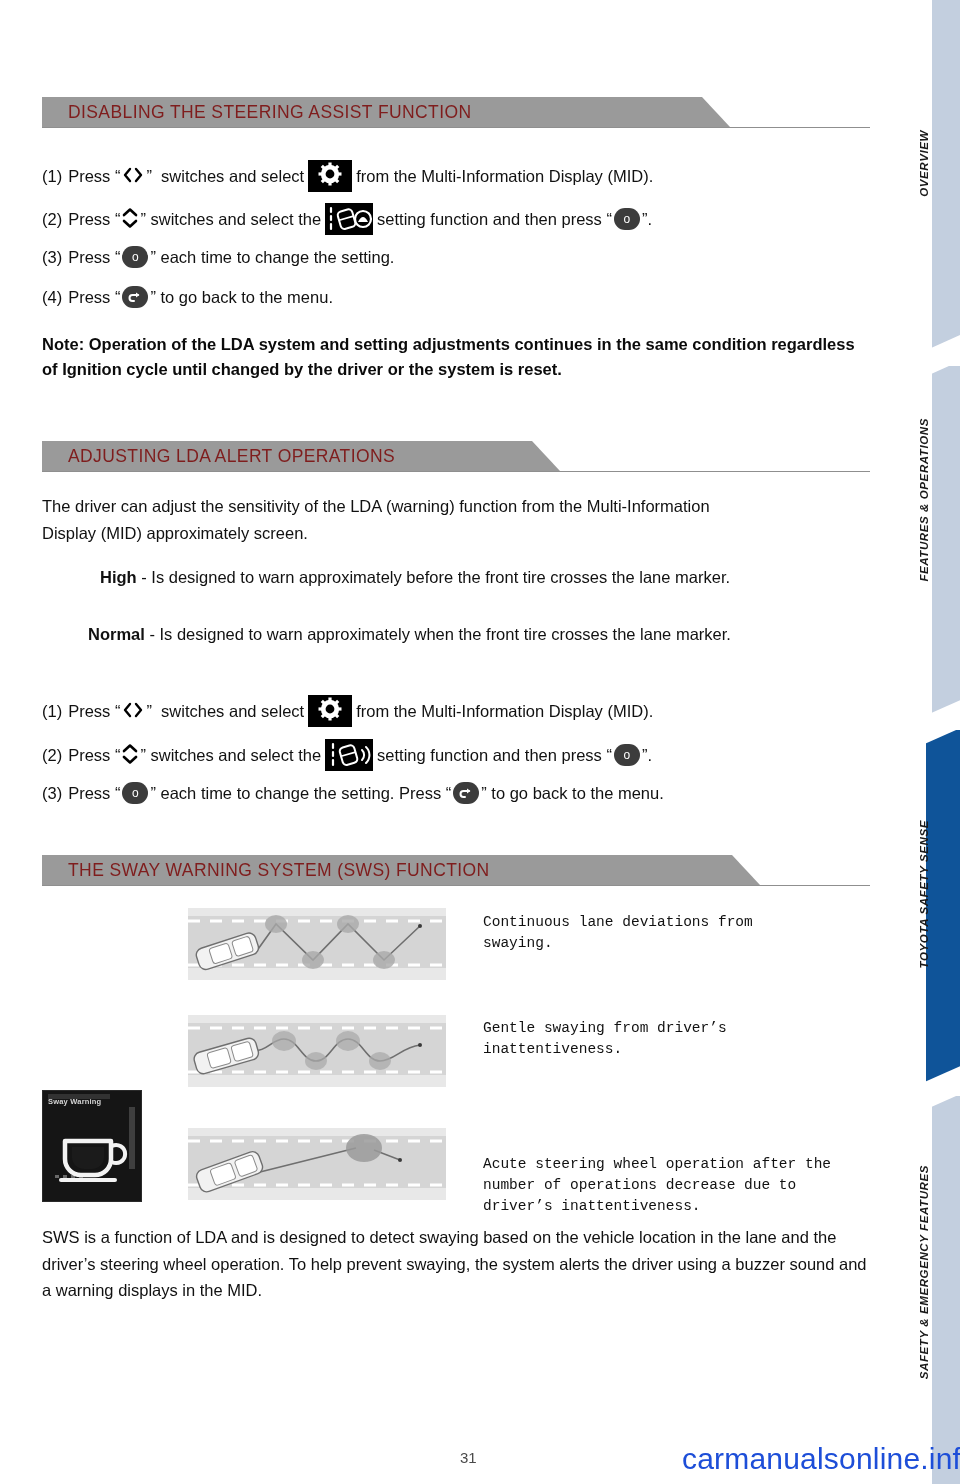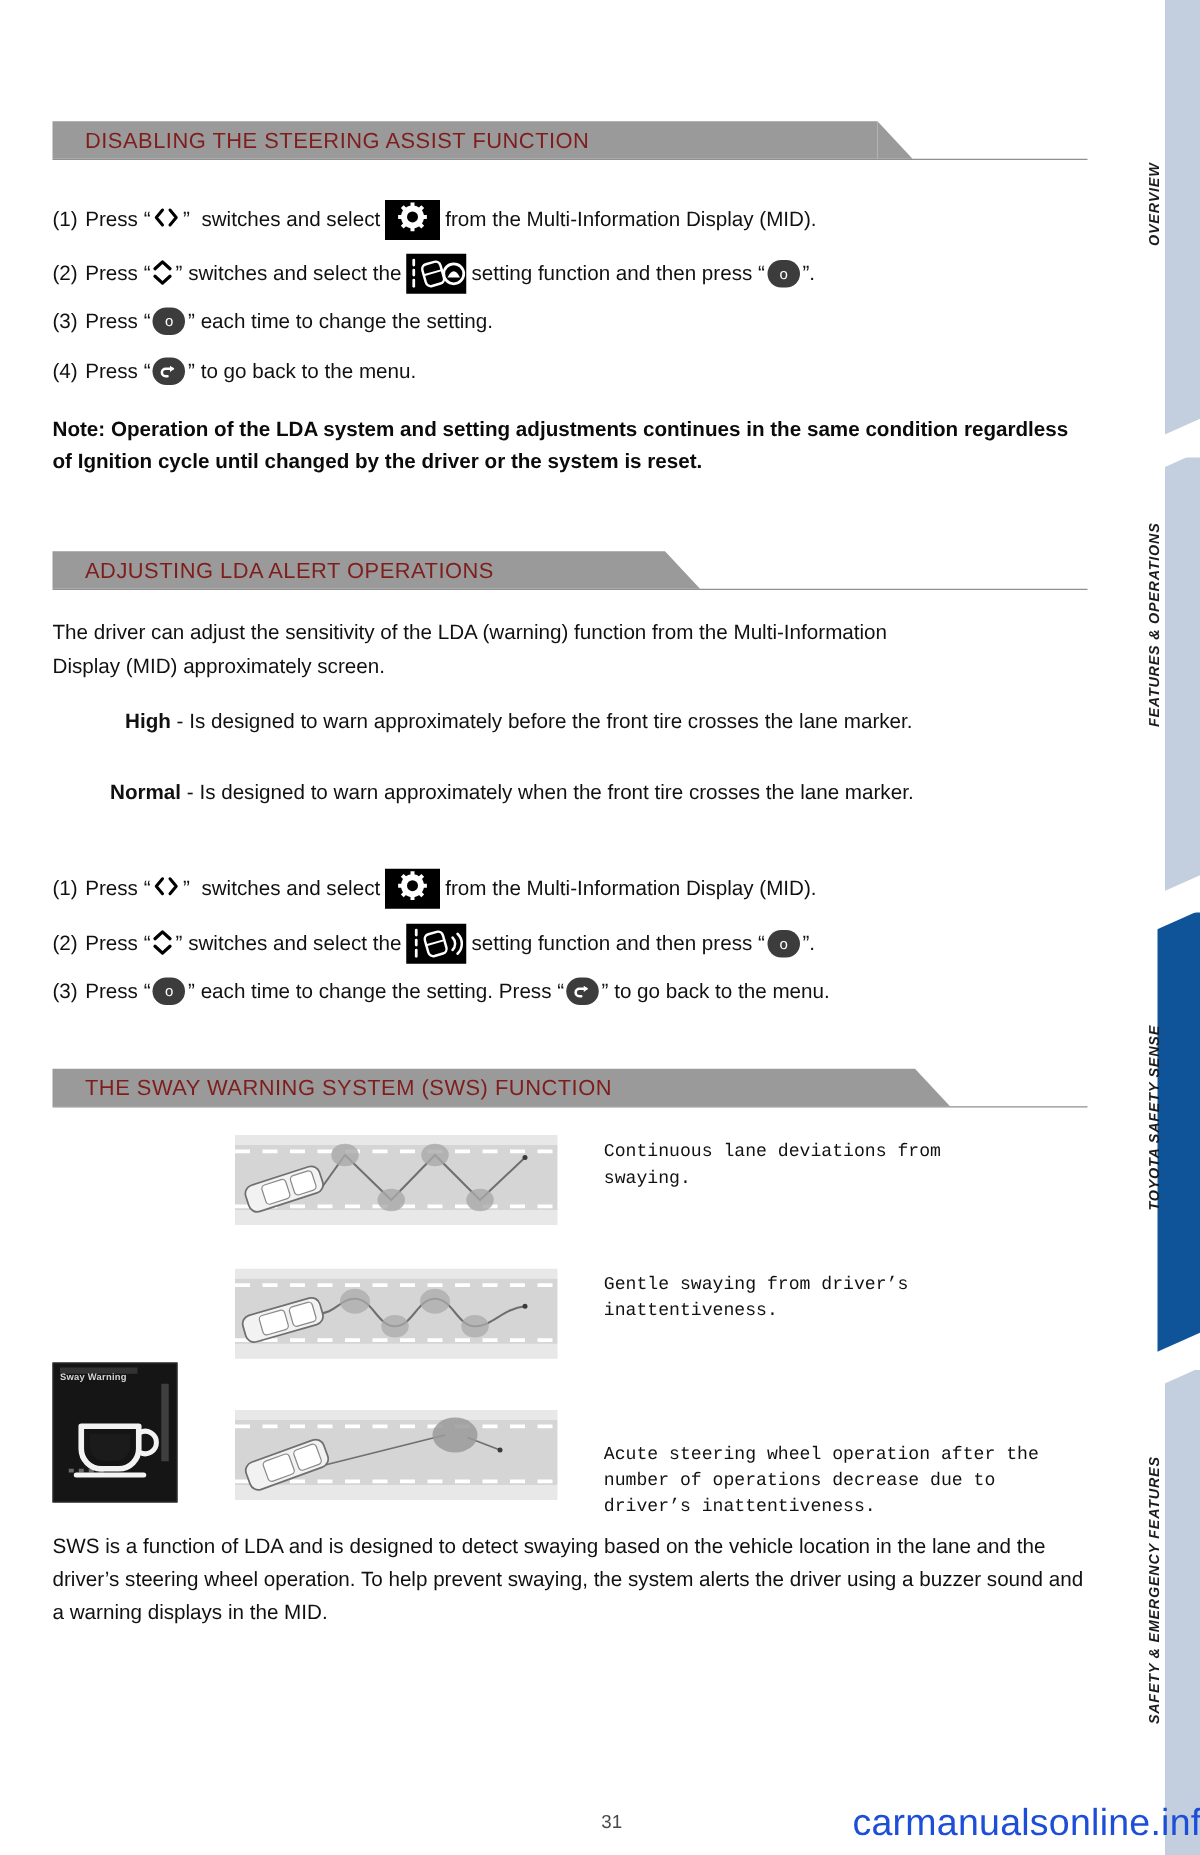--- a/index.html
+++ b/index.html
@@ -539,16 +539,16 @@
         <path d="M10 8 H56 V26 A16 16 0 0 1 40 42 H26 A16 16 0 0 1 10 26 Z" fill="none" stroke="#f3f3f3" stroke-width="4.5" stroke-linejoin="round"></path>
         <path d="M57 13 A9 9 0 1 1 57 29" fill="none" stroke="#f3f3f3" stroke-width="4"></path>
         <path d="M17 14 H49 V25 A12 12 0 0 1 37 36 H29 A12 12 0 0 1 17 25 Z" fill="#1b1b1b"></path>
         <line x1="6" y1="47" x2="60" y2="47" stroke="#f3f3f3" stroke-width="4" stroke-linecap="round"></line>
       </svg>
     </div>
   </div>
 
   <div class="para" style="left:42px;top:1224px;width:828px;">SWS is a function of LDA and is designed to detect swaying based on the vehicle location in the lane and the driver’s steering wheel operation. To help prevent swaying, the system alerts the driver using a buzzer sound and a warning displays in the MID.</div>
 
-  <div class="page-num" style="left:481px;top:1449px;">31</div>
+  <div class="page-num" style="left:460px;top:1449px;">31</div>
   <div class="watermark" style="left:682px;top:1442px;">carmanualsonline.info</div>
 
 </div>
 
 </body></html>

